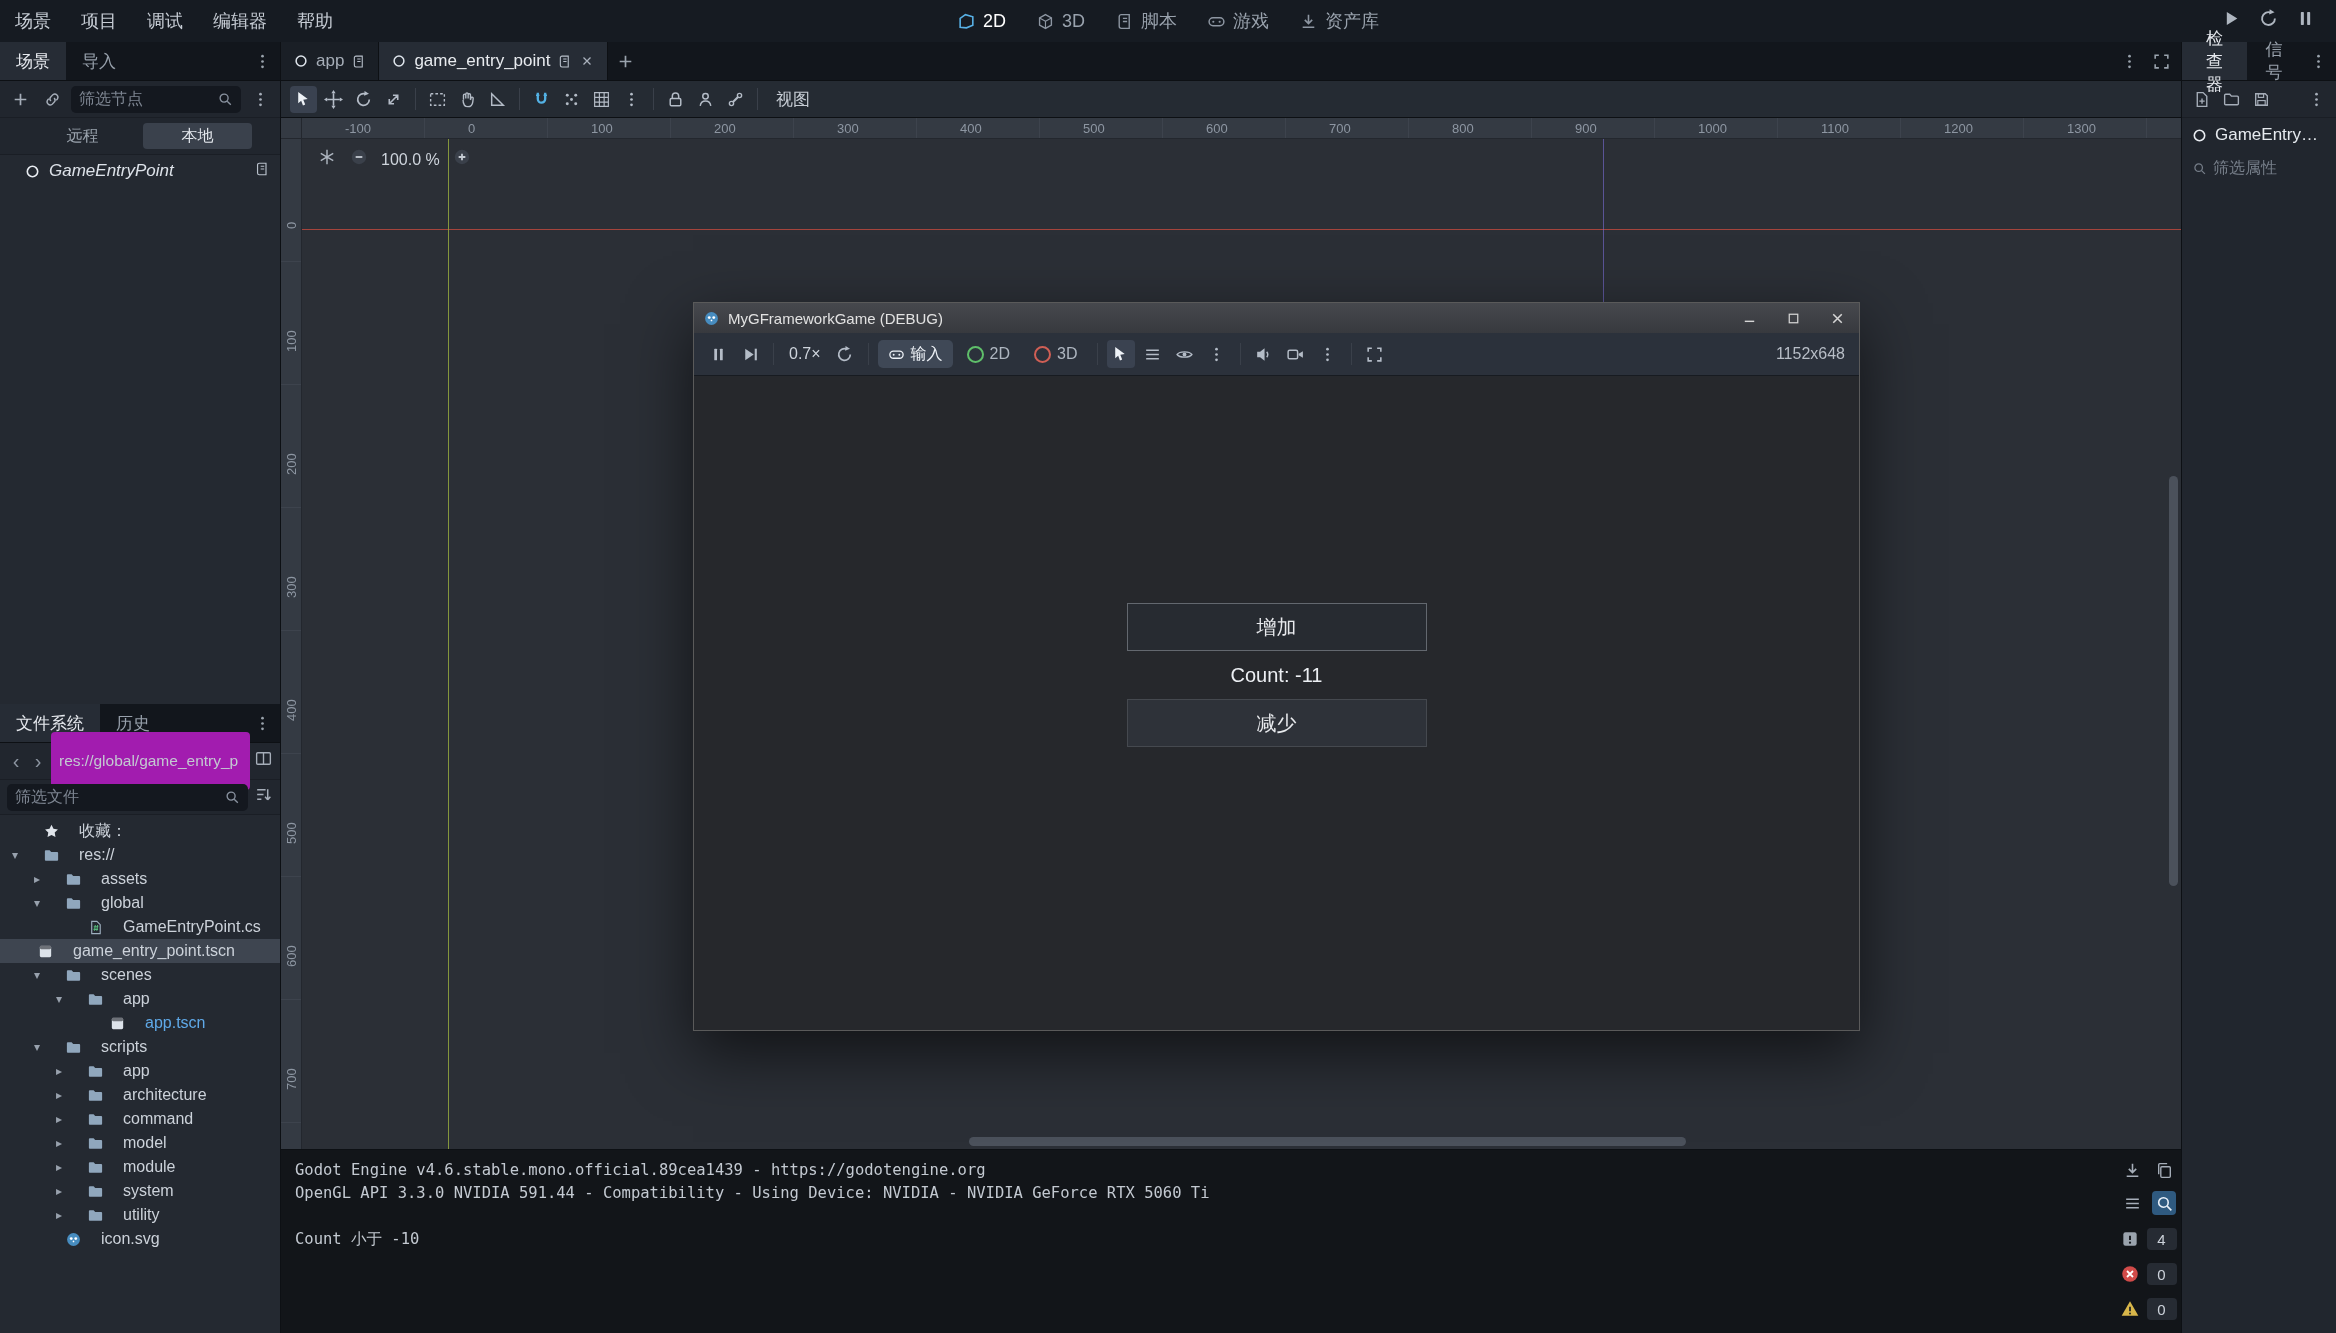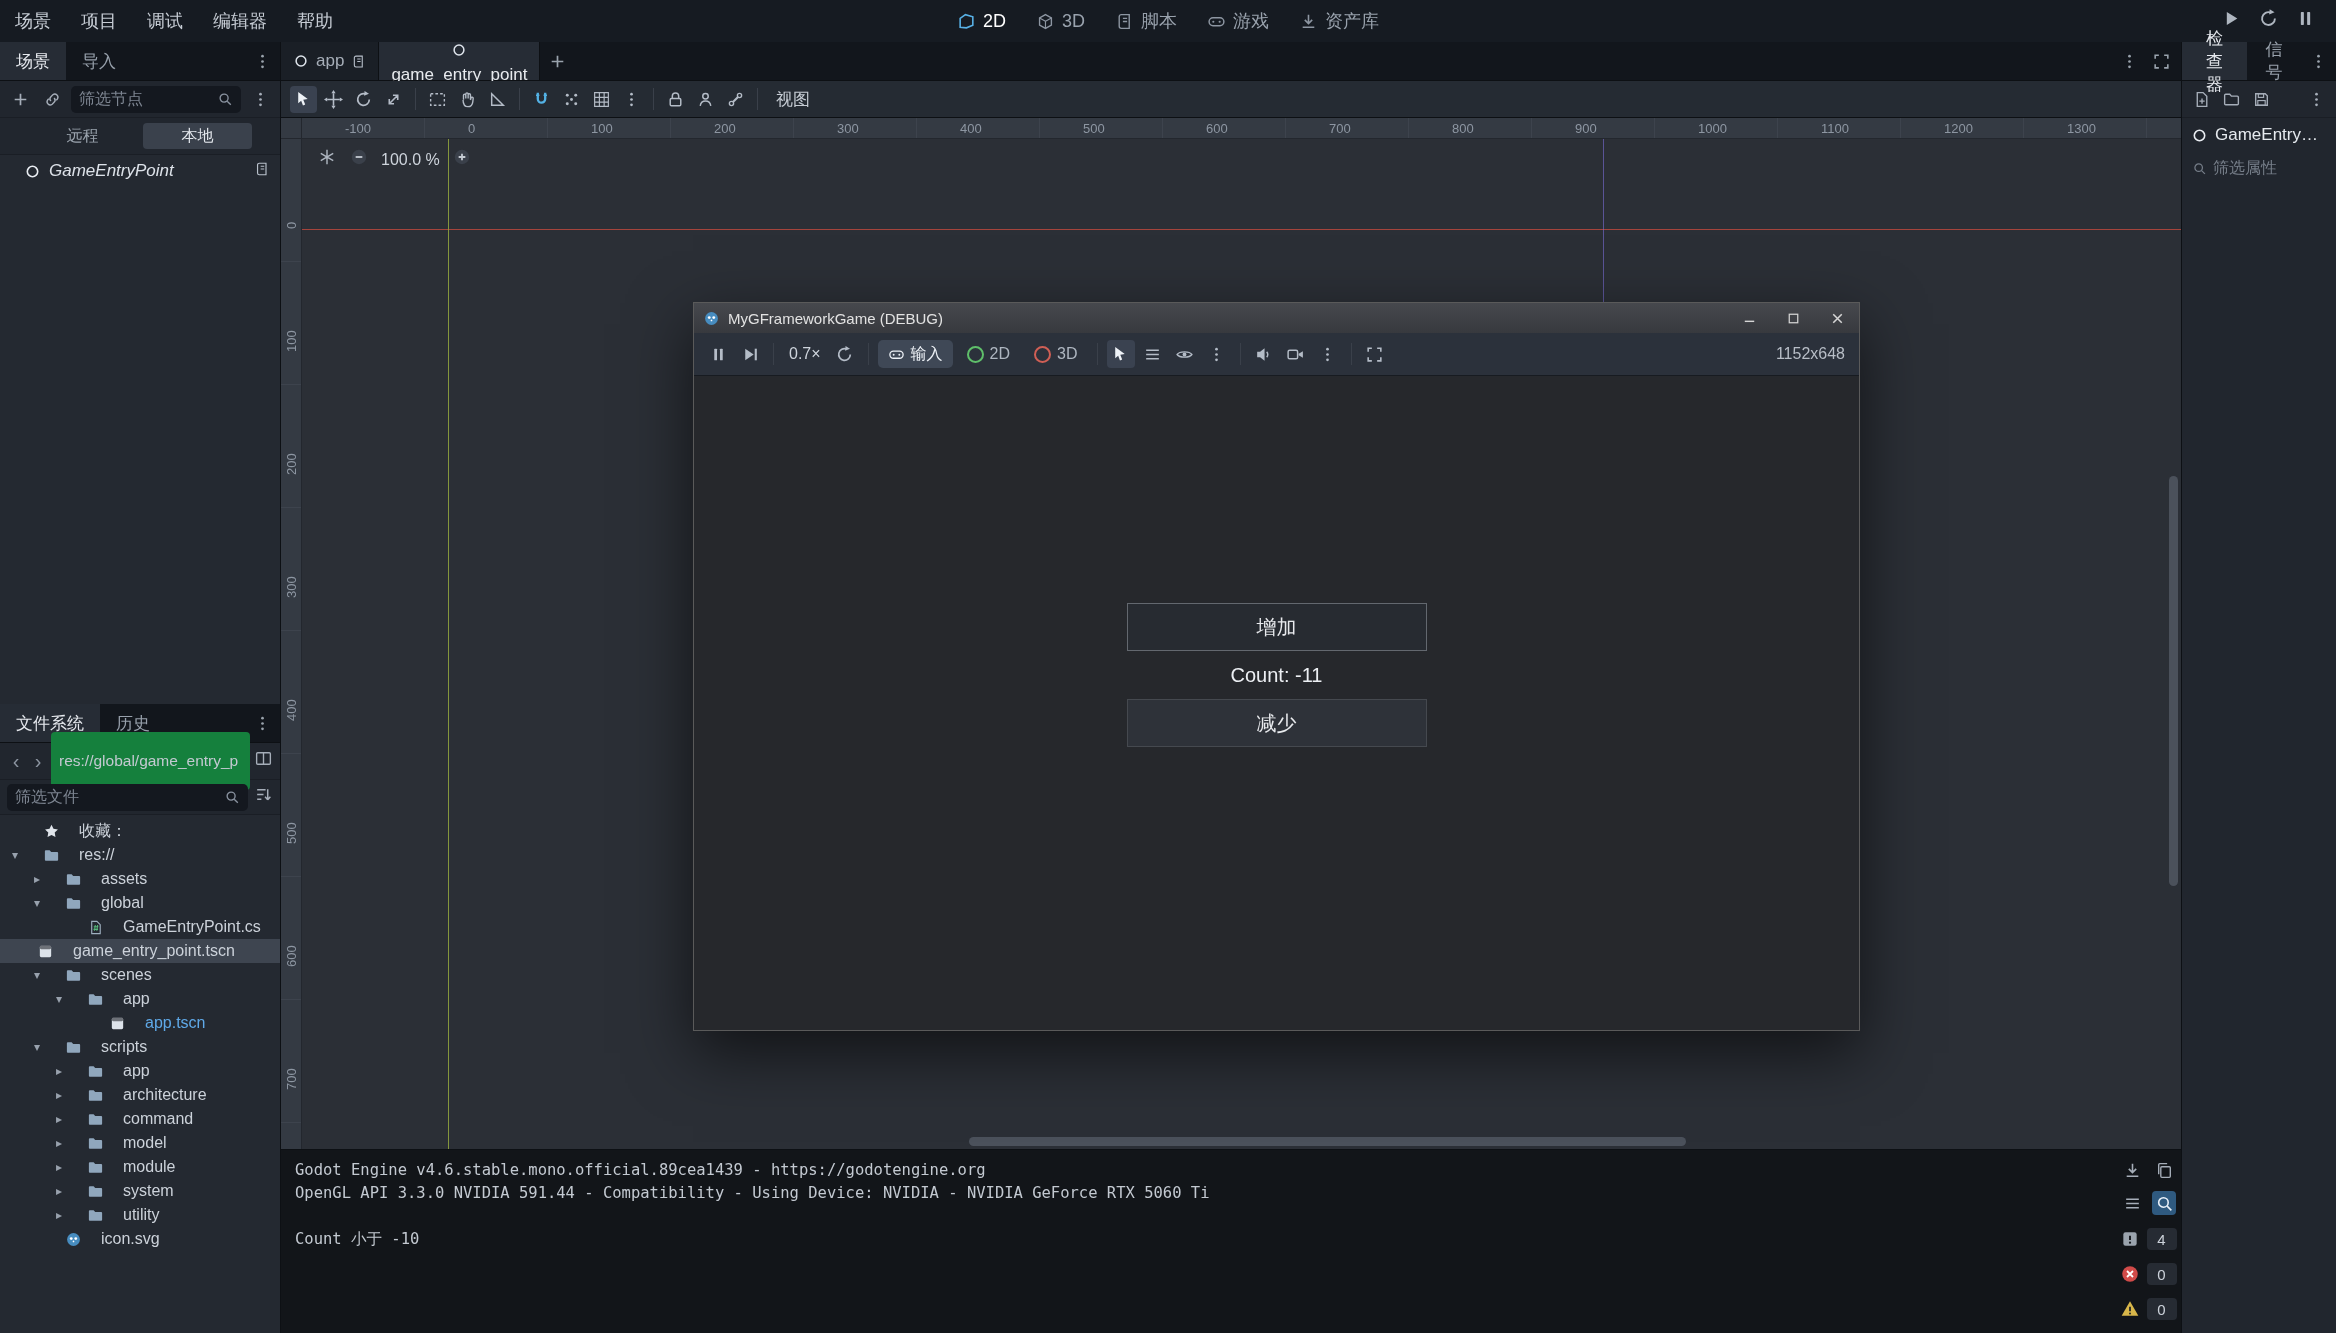--- a/index.html
+++ b/index.html
@@ -43,38 +43,38 @@
   .mode-btn{flex:1;height:26px;border-radius:4px;color:#9aa3ad;font-size:16px;display:flex;align-items:center;justify-content:center;}
   .mode-btn.on{background:#3a414c;color:#e3e7ec;}
   .scene-tree{height:549px;background:#242931;overflow:hidden;font-style:italic;}
   .node-row{height:32px;display:flex;align-items:center;gap:8px;padding:0 10px 0 24px;color:#dde2e9;font-size:17px;}
   .node-row .ring{color:#e9edf2;}
   .node-row .script-btn{margin-left:auto;color:#b9c1cc;}
 
   
   .fs-nav{height:36px;display:flex;align-items:center;gap:4px;padding:0 7px;border-bottom:1px solid #1a1e25;}
   .nav-arrow{width:18px;color:#8d96a2;font-size:20px;text-align:center;line-height:1;}
-  .path-box{flex:1;height:26px;background:#15803d;border-radius:4px;display:flex;align-items:center;
+  .path-box{flex:1;height:26px;background:#a21caf;border-radius:4px;display:flex;align-items:center;
             padding:16px 8px;color:#c3c9d1;font-size:15.5px;overflow:hidden;white-space:nowrap;min-width:0;}
   .fs-filter{height:34px;display:flex;align-items:center;gap:6px;padding:0 7px;border-bottom:1px solid #1a1e25;}
   .fs-tree{flex:1;background:#242931;overflow:hidden;padding-top:4px;}
   .fs-row{height:24px;display:flex;align-items:center;gap:19px;color:#ccd2da;font-size:16px;white-space:nowrap;}
   .fs-row.sel{background:#3e4550;}
   .fs-row.open-scene .flabel{color:#5fa9e8;}
   .chev{width:18px;text-align:center;color:#98a1ad;font-size:12px;flex:none;}
   .fico{width:17px;height:17px;flex:none;}
   .fic-star{color:#dfe4ea}.fic-folder{color:#90a7bd}.fic-scene{color:#dde3ea}
   .fic-sharp{color:#57b87b}.fic-godot{color:#478cbf}
 
   
   .center{position:absolute;left:281px;top:42px;right:155px;bottom:0;display:flex;flex-direction:column;}
   .main-tabs{height:38px;background:#12161c;display:flex;align-items:stretch;border-bottom:1px solid #0d1014;}
   .stab{display:flex;align-items:center;gap:7px;padding:0 12px;background:#1a1f26;color:#a6aeb8;
         border-right:1px solid #0d1014;font-size:17px;}
-  .stab.on{background:#262c35;color:#e8ebef;flex-direction:column;}
+  .stab.on{background:#262c35;color:#e8ebef;}
   .stab .ring{color:#dfe5ec;width:16px;height:16px;}
   .stab .mini{width:15px;height:15px;color:#b9c1cc;}
   .stab .close{display:none;width:16px;height:16px;color:#aab2bd;align-items:center;justify-content:center;}
   .stab .close.show{display:flex;}
   .tab-plus{width:34px;display:flex;align-items:center;justify-content:center;color:#9aa3ad;}
   .main-tabs .right-ctl{margin-left:auto;display:flex;align-items:center;gap:4px;padding-right:6px;color:#9aa3ad;}
   .main-tabs .right-ctl .ibtn{width:28px;height:28px;display:flex;align-items:center;justify-content:center;}
 
   .main-toolbar{height:36px;background:#252b33;display:flex;align-items:center;gap:3px;padding:0 9px;
                 border-bottom:1px solid #0d1014;}

